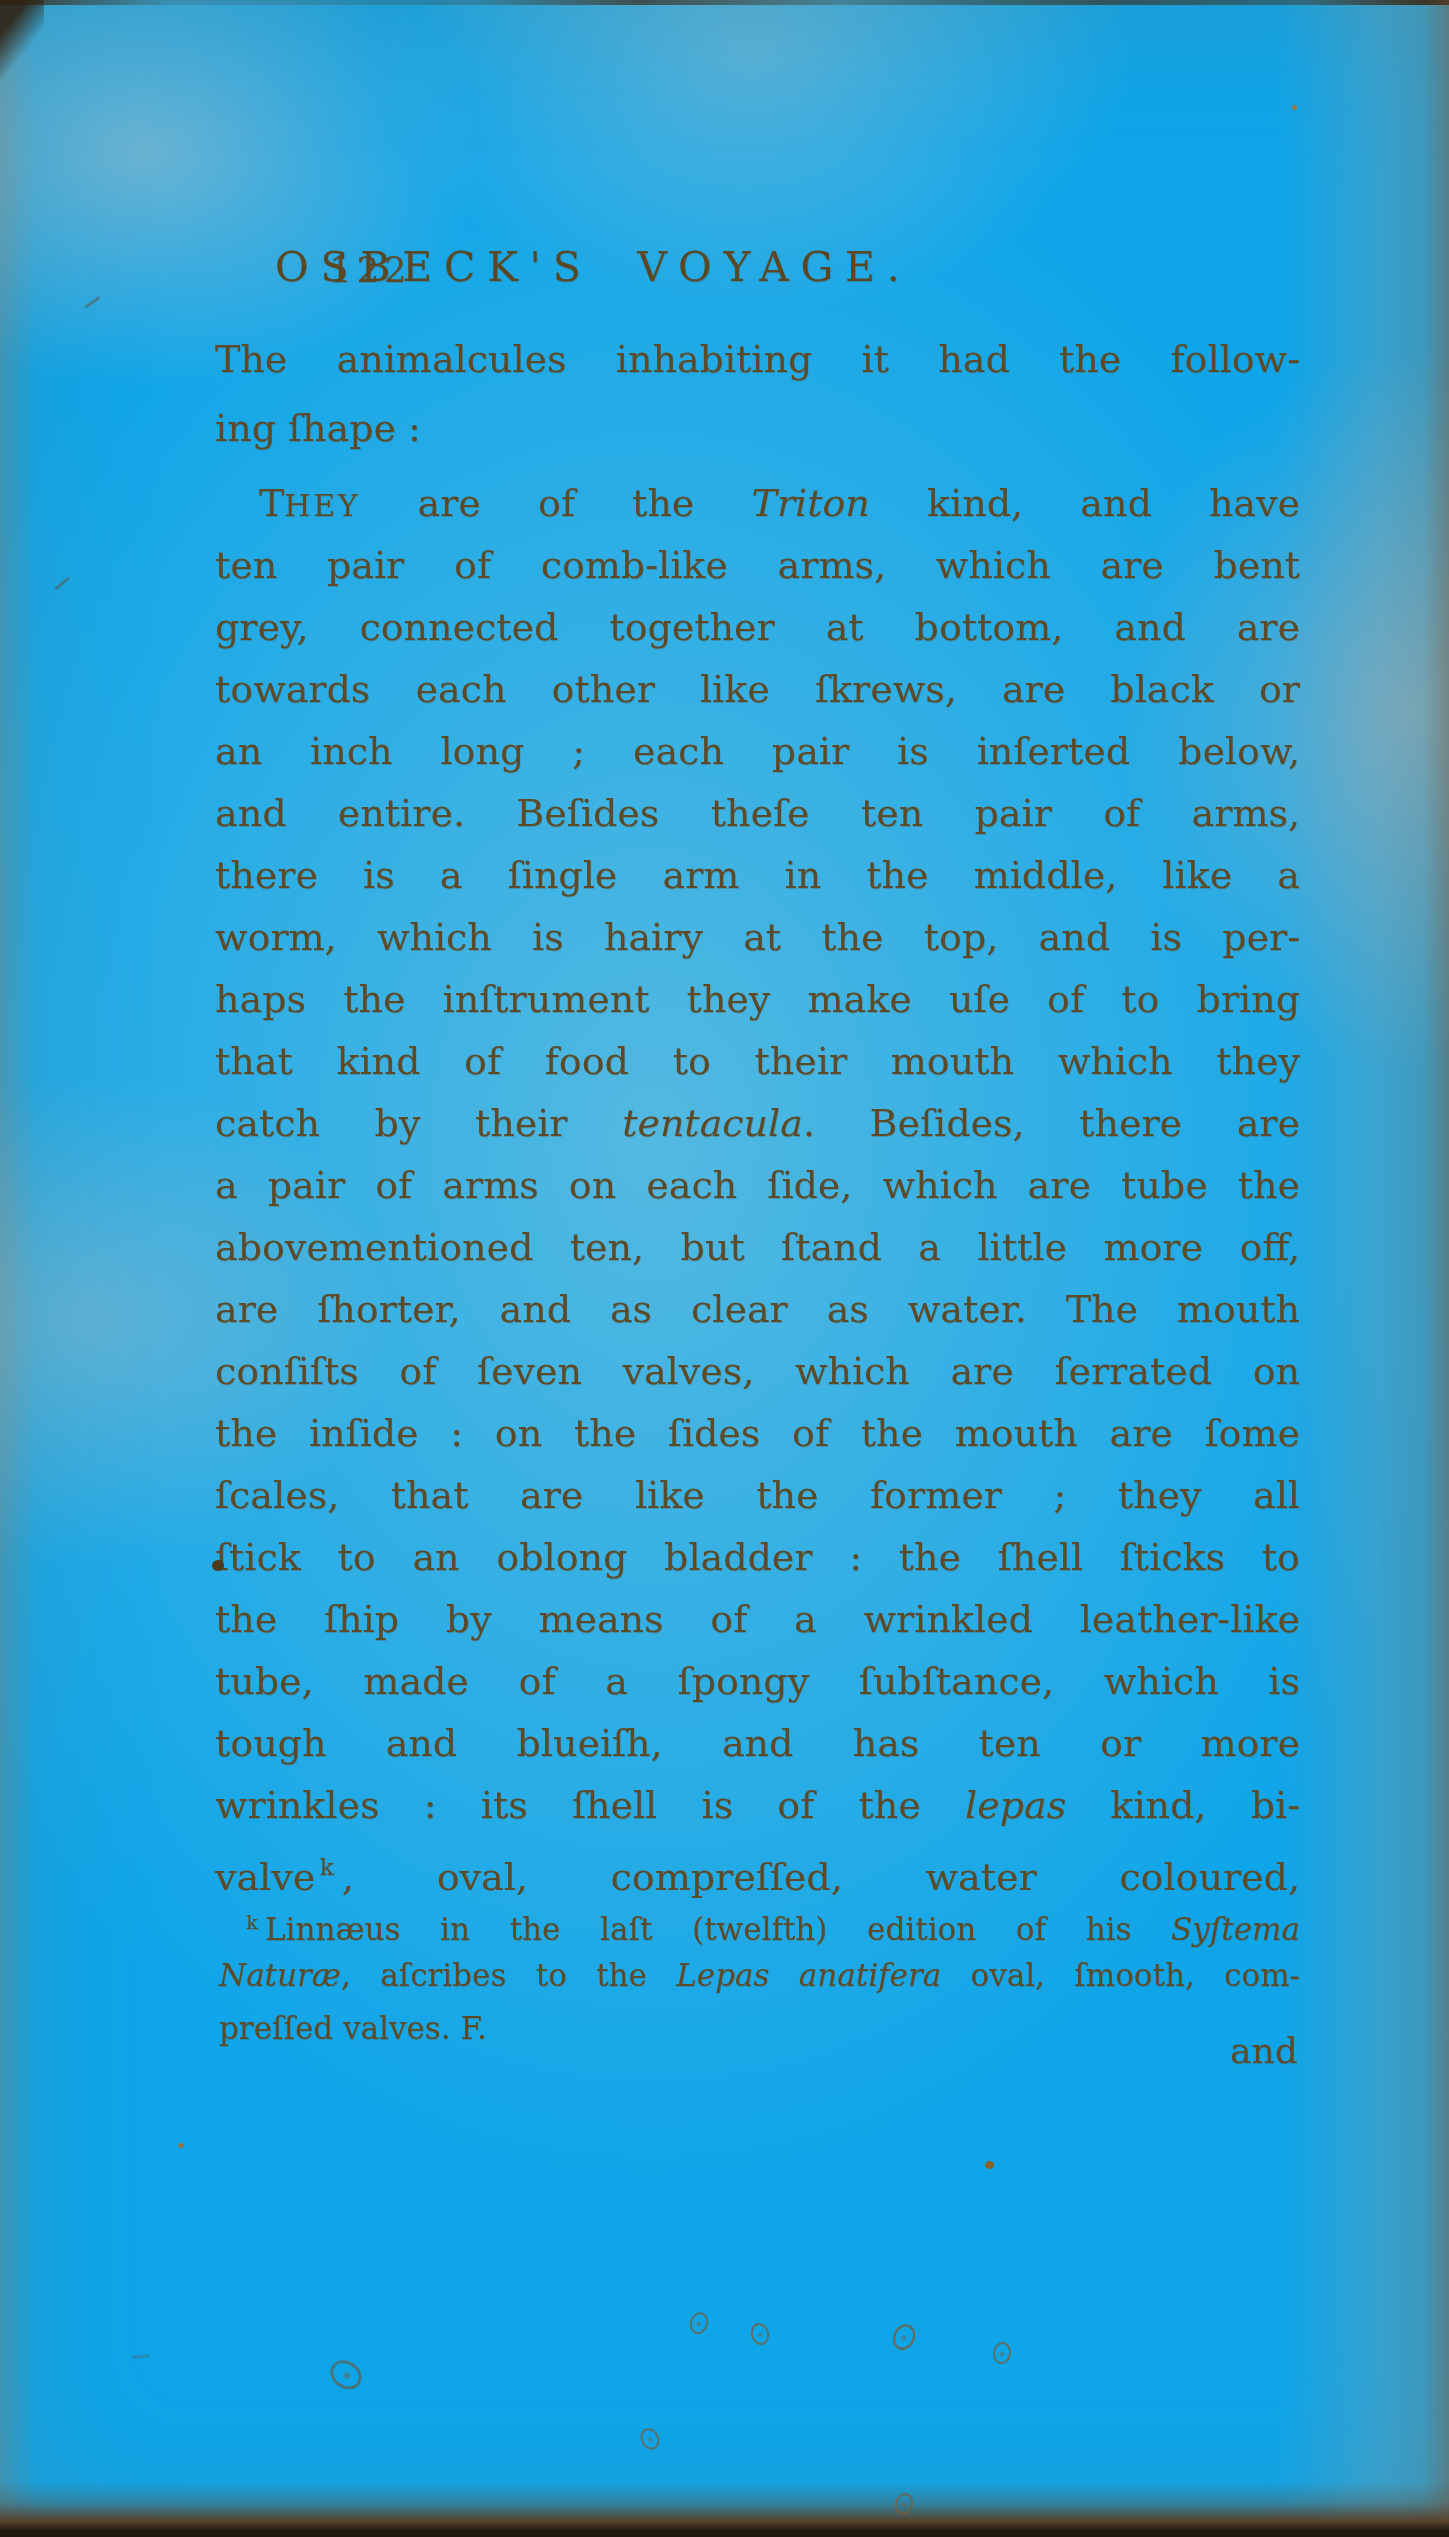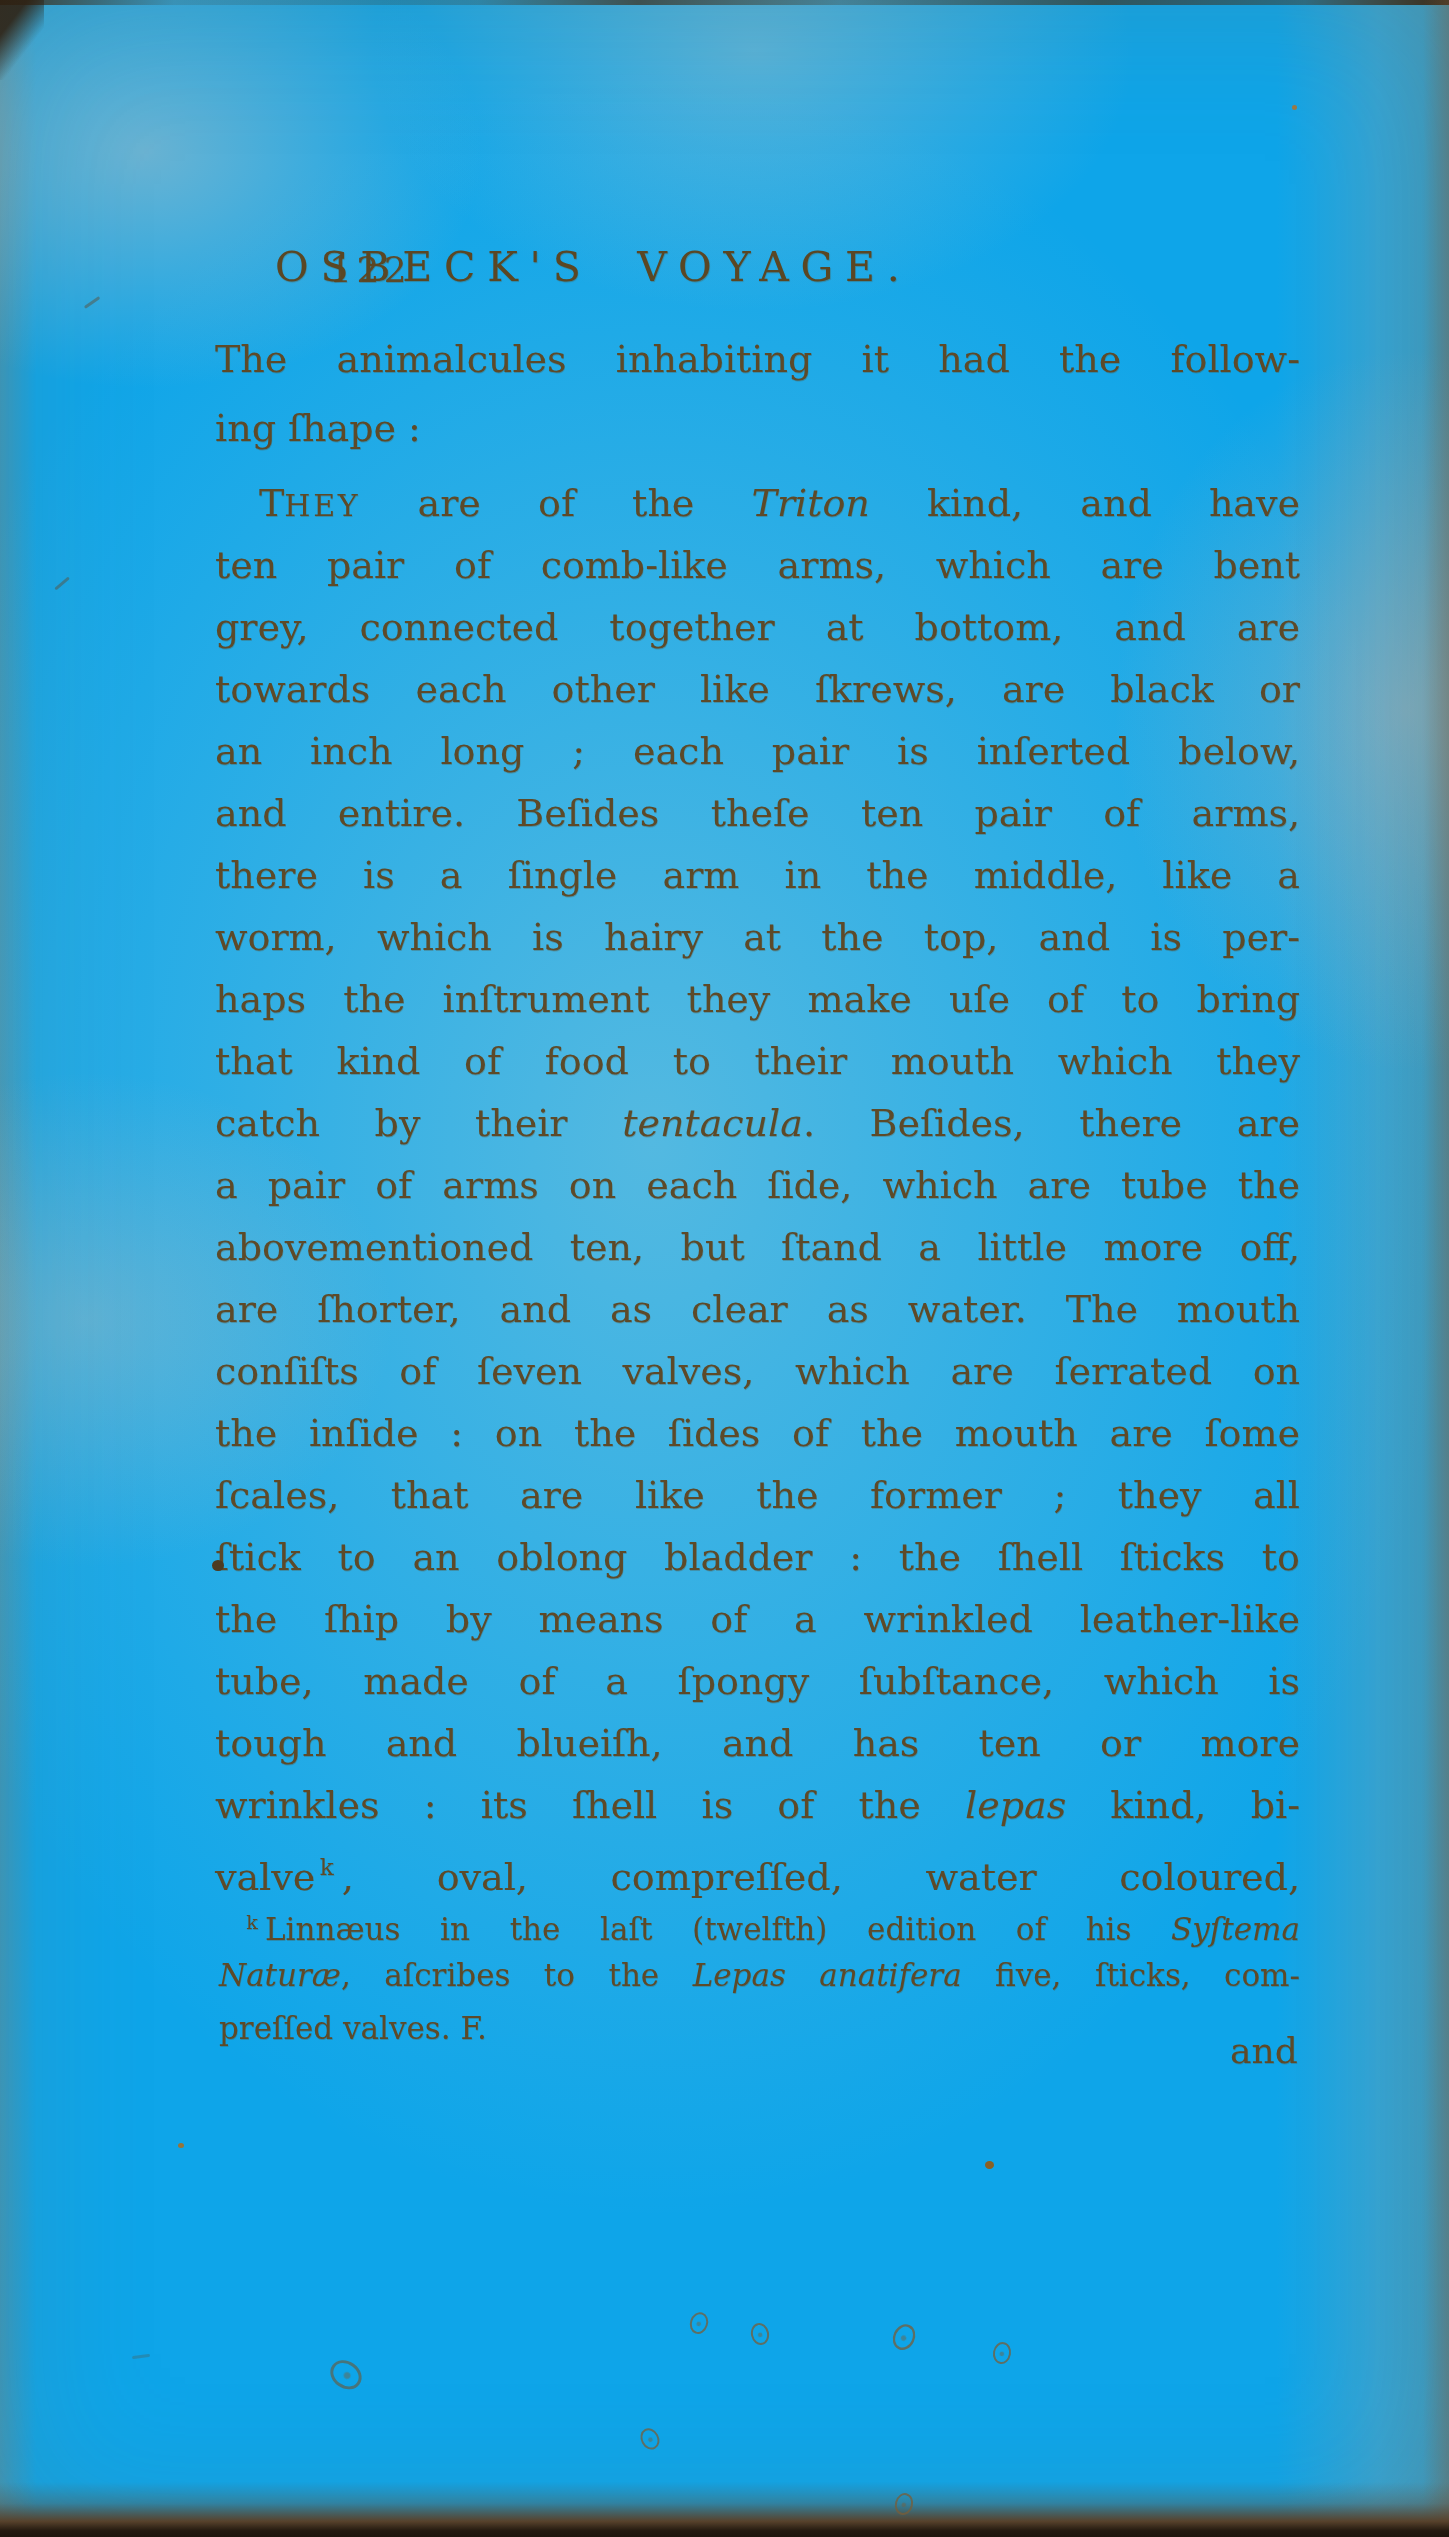--- a/index.html
+++ b/index.html
@@ -113,21 +113,21 @@
     <div class="line">ſtick to an oblong bladder : the ſhell ſticks to</div>
     <div class="line">the ſhip by means of a wrinkled leather-like</div>
     <div class="line">tube, made of a ſpongy ſubſtance, which is</div>
     <div class="line">tough and blueiſh, and has ten or more</div>
     <div class="line"><span>wrinkles : its ſhell is of the </span><span class="it">lepas</span><span> kind, bi-</span></div>
     <div class="line"><span>valve</span><span class="sup">k</span><span>, oval, compreſſed, water coloured,</span></div>
   </section>
 
   <section class="footnote">
     <div class="line ind28"><span class="sup">k</span><span>Linnæus in the laſt (twelfth) edition of his </span><span class="it">Syſtema</span></div>
-    <div class="line"><span class="it">Naturæ</span><span>, aſcribes to the </span><span class="it">Lepas anatifera</span><span> five, ſticks, com-</span></div>
+    <div class="line"><span class="it">Naturæ</span><span>, aſcribes to the </span><span class="it">Lepas anatifera</span><span> oval, ſmooth, com-</span></div>
     <div class="line short">preſſed valves. F.</div>
   </section>
 
   <div class="catchword">and</div>
 
   <div class="fleck" style="left:690px;top:2312px;transform:rotate(18deg);"></div>
   <div class="fleck" style="left:751px;top:2323px;transform:rotate(-12deg);"></div>
   <div class="fleck" style="left:895px;top:2326px;transform:rotate(25deg) scale(1.2);"></div>
   <div class="fleck" style="left:993px;top:2342px;transform:rotate(10deg);"></div>
   <div class="fleck" style="left:641px;top:2428px;transform:rotate(-28deg);"></div>

